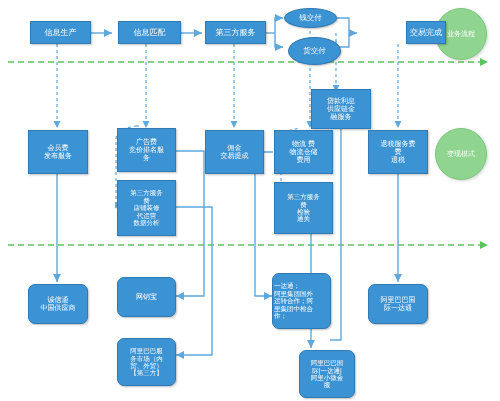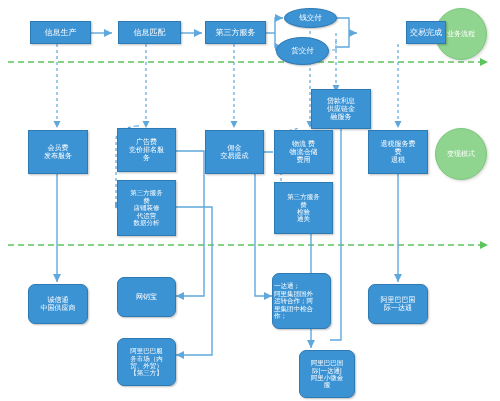--- a/index.html
+++ b/index.html
@@ -120,21 +120,21 @@
   </div>
   <div class="node f8" style="left:118px;top:21px;width:63px;height:23px;">
     <span>信息匹配</span>
   </div>
   <div class="node f8" style="left:205px;top:21px;width:61px;height:23px;">
     <span>第三方服务</span>
   </div>
   <div class="node ell f75" style="left:284px;top:8px;width:53px;height:20px;">
     <span>钱交付</span>
   </div>
-  <div class="node ell f75" style="left:276px;top:37px;width:53px;height:28px;font-family:Liberation Serif, serif;">
+  <div class="node ell f75" style="left:288px;top:37px;width:53px;height:28px;font-family:Liberation Serif, serif;">
     <span>货交付</span>
   </div>
   <div class="node f8" style="left:358px;top:21px;width:40px;height:23px;margin-left:48px;">
     <span>交易完成</span>
   </div>
 
   <div class="node f7" style="left:28px;top:130px;width:60px;height:44px;flex-direction:column;">
     <span>会员费</span>
     <span>发布服务</span>
   </div>

